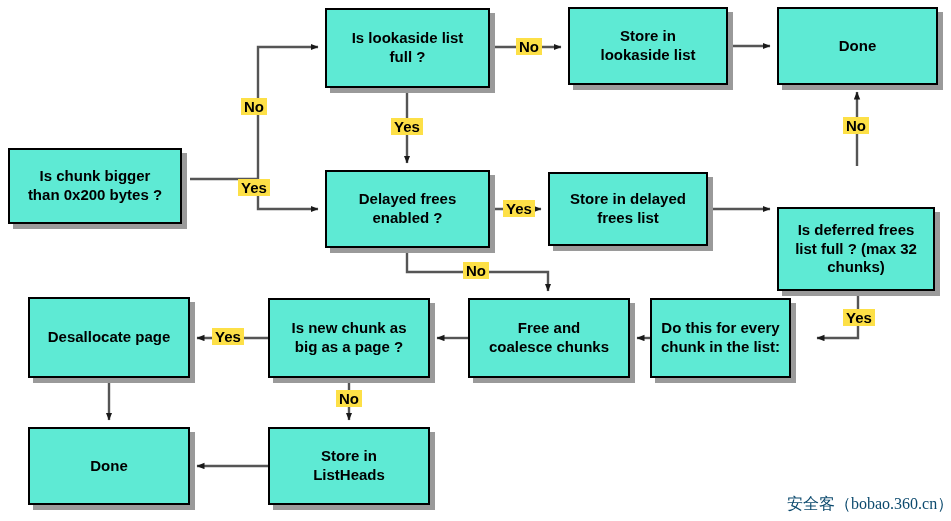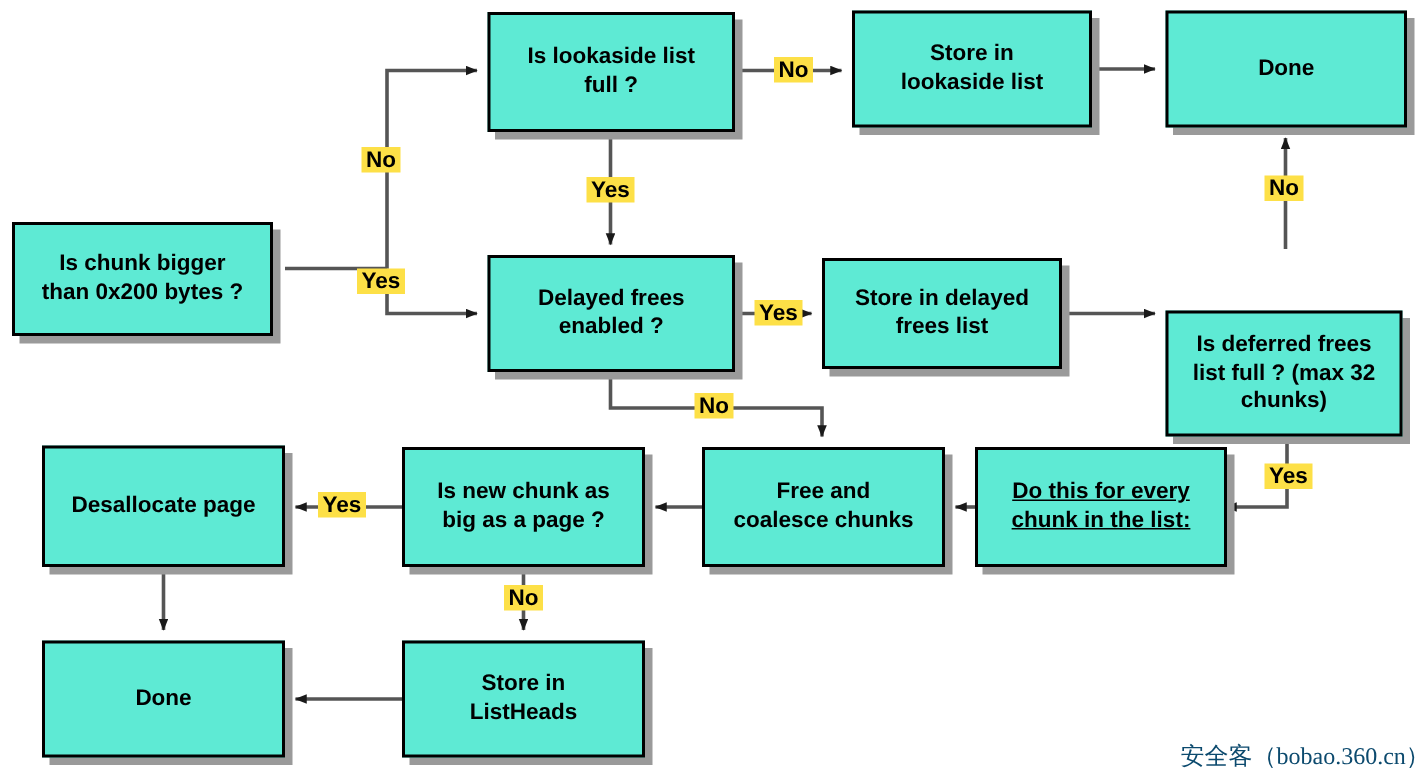--- a/index.html
+++ b/index.html
@@ -141,21 +141,21 @@
   </div>
 
   <div class="node" style="left:268px; top:298px; width:162px; height:80px;">
     <span>Is new chunk as<br>big as a page ?</span>
   </div>
 
   <div class="node" style="left:468px; top:298px; width:162px; height:80px;text-align:center;">
     <span>Free and<br>coalesce chunks</span>
   </div>
 
-  <div class="node" style="left:650px; top:298px; width:168px; height:80px;text-decoration:underline;">
+  <div class="node" style="left:650px; top:298px; width:141px; height:80px;">
     <span>Do this for every<br>chunk in the list:</span>
   </div>
 
   <div class="node" style="left:28px; top:427px; width:162px; height:78px;">
     <span>Done</span>
   </div>
 
   <div class="node" style="left:268px; top:427px; width:162px; height:78px;">
     <span>Store in<br>ListHeads</span>
   </div>

